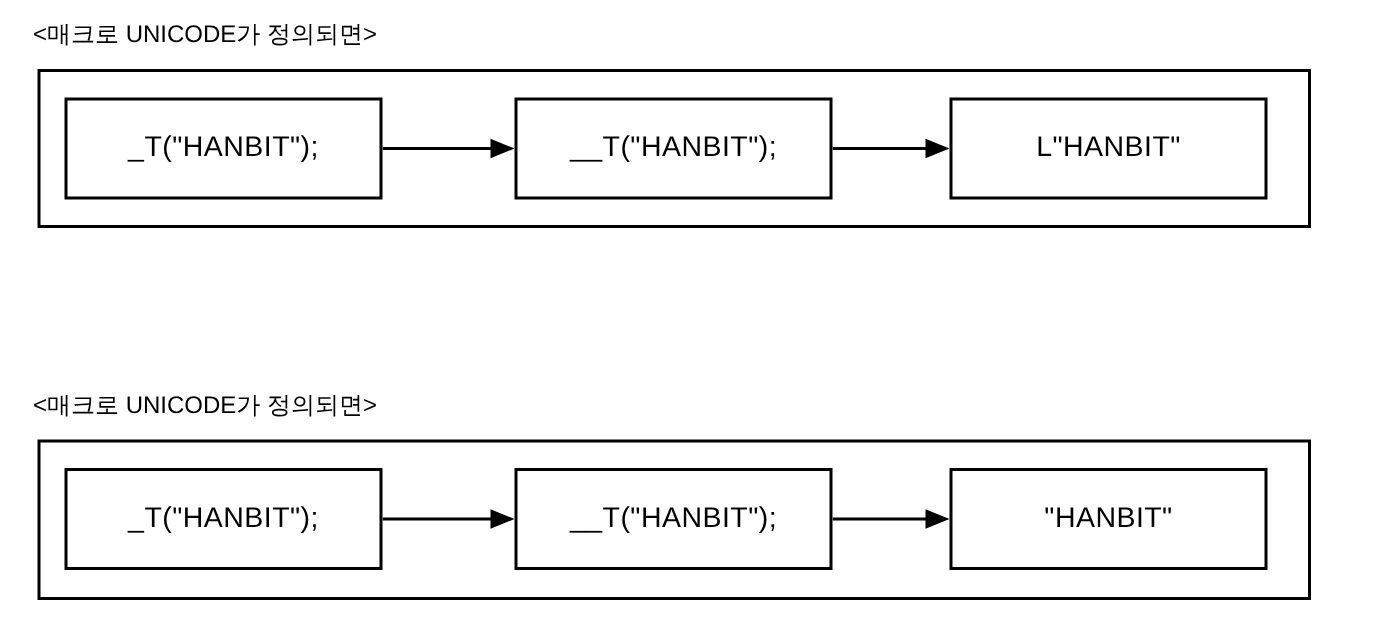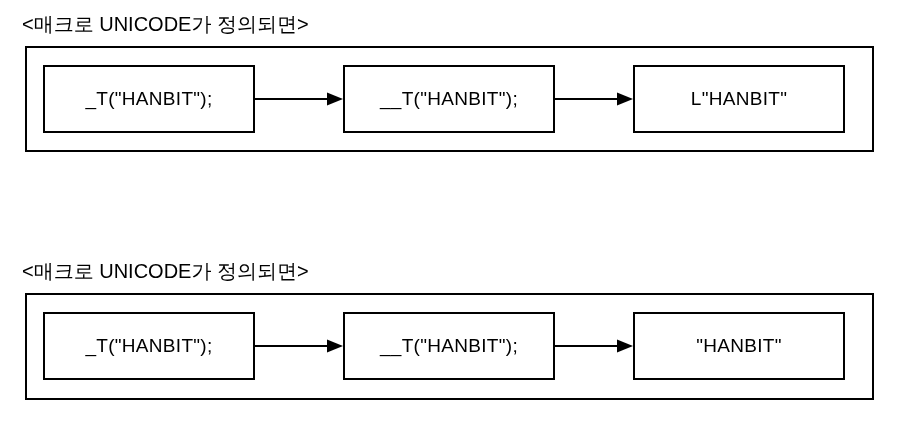--- a/index.html
+++ b/index.html
@@ -9,21 +9,21 @@
     position:relative;
     width:921px; height:429px;
     background:var(--bg);
     color:var(--ink);
     font-family:"Liberation Sans", sans-serif;
     overflow:hidden;
   }
   .sec-title {
     position:absolute;
     left:22px;
-    font-size:20px;
+    font-size:16px;
     line-height:22px;
     white-space:nowrap;
     color:var(--ink);
   }
   .sec-title.t1 { top:13px; }
   .sec-title.t2 { top:260px; }
   .flow-container {
     position:absolute;
     left:25px;
     width:849px;

